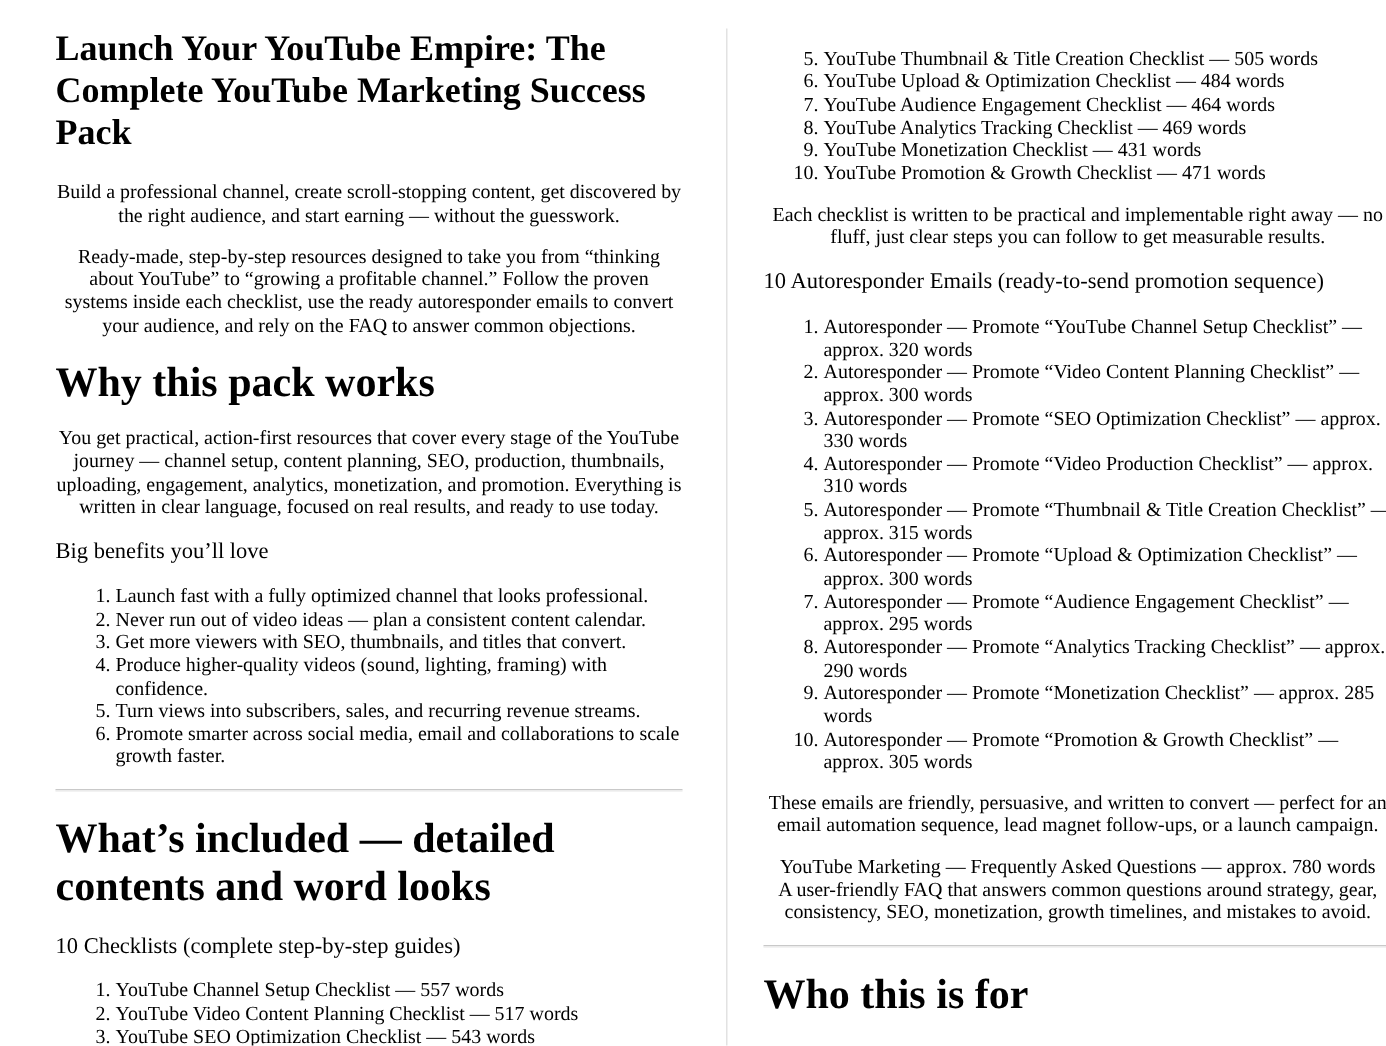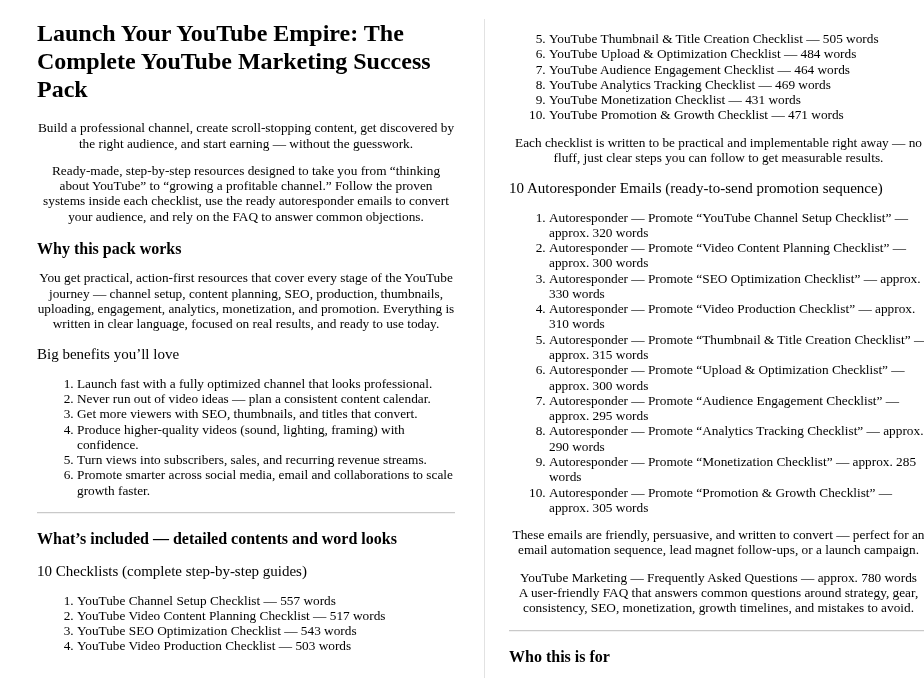--- a/index.html
+++ b/index.html
@@ -39,21 +39,21 @@
     margin-left: 29px;
     margin-right: 24px;
   }
   h1 {
     font-size: 24px;
     line-height: 1.17;
     font-weight: bold;
     margin: 0 0 17px 0;
   }
   h2 {
-    font-size: 16px;
+    font-size: 28px;
     line-height: 1.15;
     font-weight: bold;
     margin: 16px 0 12px 0;
   }
   h3 {
     font-size: 15px;
     line-height: 1.15;
     font-weight: normal;
     margin: 15px 0 12px 0;
   }

